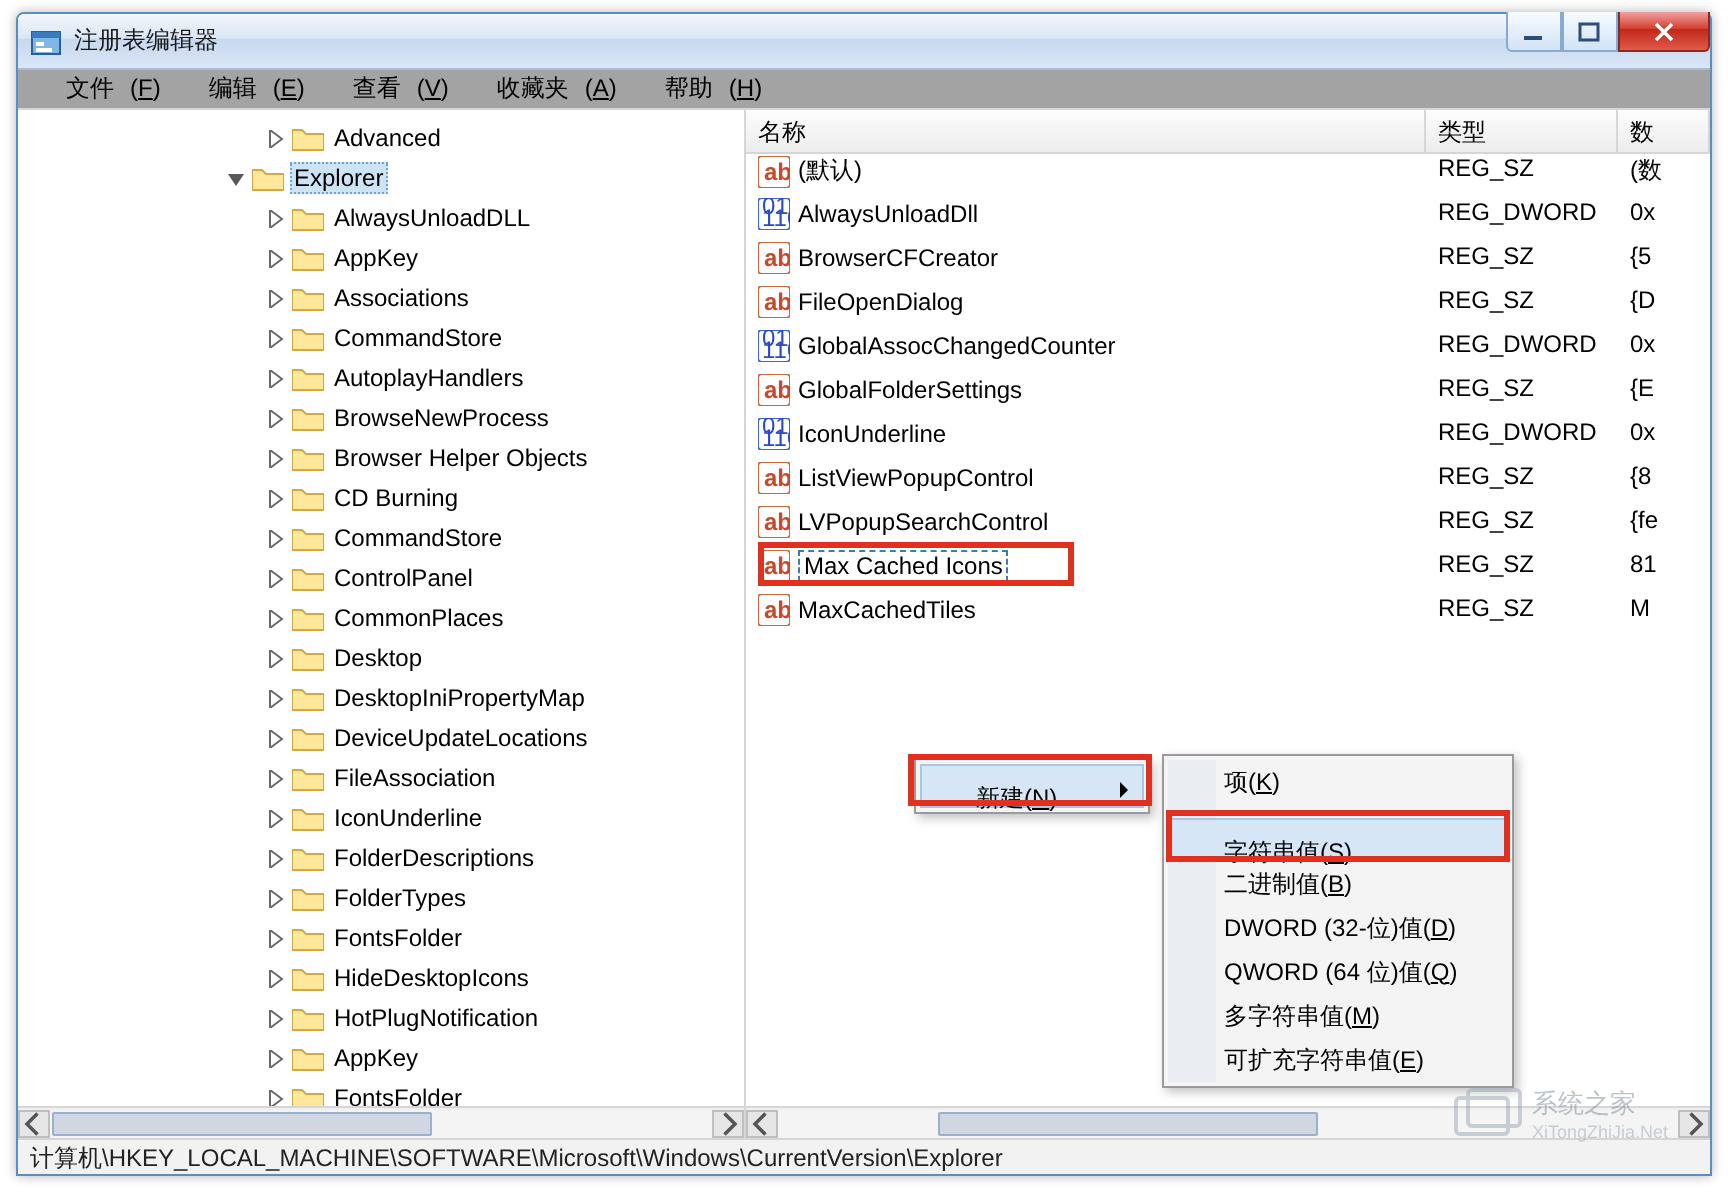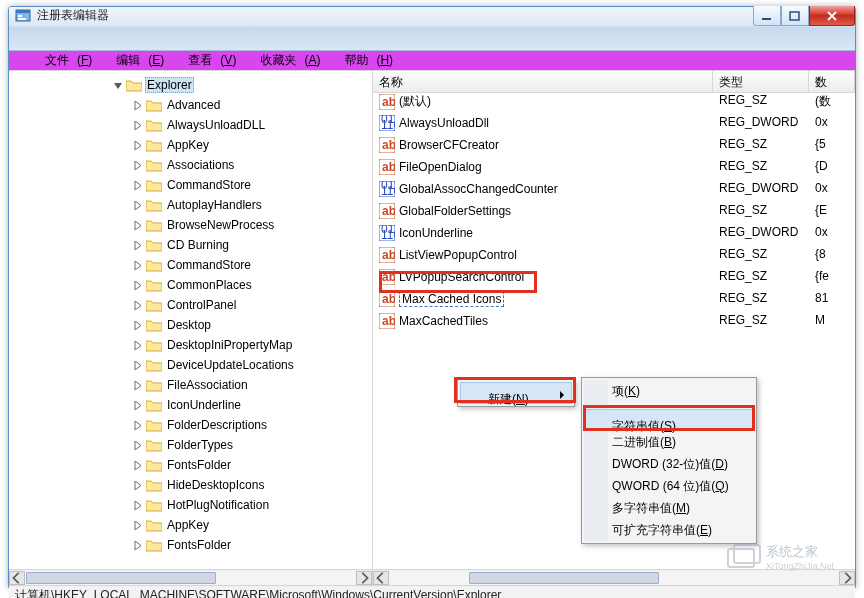--- a/index.html
+++ b/index.html
@@ -1,29 +1,29 @@
 <!DOCTYPE html>
 <html><head>
 <meta charset="utf-8">
 <style>
   * { box-sizing: border-box; margin: 0; padding: 0; font-family: "Microsoft YaHei", "Segoe UI", Tahoma, sans-serif; font-size: 12px; }
   body { width: 864px; height: 598px; background: #fff; position: relative; overflow: hidden; }
 
   .window { position: absolute; left: 8px; top: 6px; width: 848px; height: 582px; background: #fff; border: 1px solid #5a8ec6; border-radius: 4px 4px 0 0; box-shadow: 0 0 6px rgba(0,0,0,0.3); }
 
-  .titlebar { height: 44px; background: linear-gradient(to bottom, #f2f6fb 0%, #dbe7f6 45%, #c7d8ee 46%, #d9e6f6 100%); border-bottom: 1px solid #a9bcd5; display: flex; align-items: flex-start; padding: 0 4px 0 6px; border-radius: 3px 3px 0 0; position: relative; }
+  .titlebar { height: 28px; background: linear-gradient(to bottom, #f2f6fb 0%, #dbe7f6 45%, #c7d8ee 46%, #d9e6f6 100%); border-bottom: 1px solid #a9bcd5; display: flex; align-items: center; padding: 0 4px 0 6px; border-radius: 3px 3px 0 0; position: relative; }
   .titlebar .app-icon { width: 16px; height: 16px; margin-right: 6px; }
   .titlebar .title { flex: 1; color: #1a1a1a; font-size: 12px; }
   .win-btns { display: flex; gap: 0; position: absolute; right: 0; top: -1px; }
   .win-btn { width: 28px; height: 20px; border: 1px solid #8aa9cf; border-top: none; background: linear-gradient(to bottom,#f7fbff,#d2e3f6); display:flex; align-items:center; justify-content:center; color:#2b4d7a; }
   .win-btn.min { border-radius: 0 0 0 3px; }
   .win-btn.close { width: 46px; background: linear-gradient(to bottom,#f0a1a1,#d43c2b 45%,#c1281a 46%,#e15a4a); border-color:#8c2a20; border-radius:0 0 3px 0; color:#fff; }
   .win-btn svg { width: 12px; height: 10px; }
 
-  .menubar { height: 20px; background: #d946ef; border-bottom: 1px solid #d6d6d6; display:flex; align-items:center; padding: 0 20px; }
+  .menubar { height: 20px; background: #a3a3a3; border-bottom: 1px solid #d6d6d6; display:flex; align-items:center; padding: 0 8px; }
   .menubar span { padding: 2px 8px; cursor: default; }
   .menubar span u { text-decoration: underline; }
 
   .client { position: relative; height: calc(100% - 28px - 20px - 18px); display:flex; }
 
   .tree-pane { width: 364px; border-right: 1px solid #d6d6d6; overflow: hidden; position: relative; }
   .tree-inner { position: absolute; left: 0; top: 0; right: 0; bottom: 16px; overflow: hidden; padding: 4px 0 0 0; }
   .tree-row { display:flex; align-items:center; height: 20px; white-space: nowrap; }
   .indent { display:inline-block; }
   .expander { width:11px; height:11px; display:inline-flex; align-items:center; justify-content:center; margin-right:2px; }
@@ -109,20 +109,32 @@
     <span><span>文件</span>(<u>F</u>)</span>
     <span><span>编辑</span>(<u>E</u>)</span>
     <span><span>查看</span>(<u>V</u>)</span>
     <span><span>收藏夹</span>(<u>A</u>)</span>
     <span><span>帮助</span>(<u>H</u>)</span>
   </div>
 
   <div class="client">
     <div class="tree-pane">
       <div class="tree-inner" id="tree-inner">
+          <div class="tree-row">
+            <span class="indent" style="width:124px"></span>
+            <span class="expander">
+              <svg viewBox="0 0 9 9">
+                <use href="#expand-closed"></use>
+              </svg>
+            </span>
+            <svg class="folder-icon" viewBox="0 0 16 14">
+              <use href="#folder-closed"></use>
+            </svg>
+            <span class="tree-label">Advanced</span>
+          </div>
           <div class="tree-row sel">
             <span class="indent" style="width:104px"></span>
             <span class="expander">
               <svg viewBox="0 0 9 9">
                 <use href="#expand-open"></use>
               </svg>
             </span>
             <svg class="folder-icon" viewBox="0 0 16 14">
               <use href="#folder-closed"></use>
             </svg>
@@ -131,32 +143,20 @@
           <div class="tree-row">
             <span class="indent" style="width:124px"></span>
             <span class="expander">
               <svg viewBox="0 0 9 9">
                 <use href="#expand-closed"></use>
               </svg>
             </span>
             <svg class="folder-icon" viewBox="0 0 16 14">
               <use href="#folder-closed"></use>
             </svg>
-            <span class="tree-label">Advanced</span>
-          </div>
-          <div class="tree-row">
-            <span class="indent" style="width:124px"></span>
-            <span class="expander">
-              <svg viewBox="0 0 9 9">
-                <use href="#expand-closed"></use>
-              </svg>
-            </span>
-            <svg class="folder-icon" viewBox="0 0 16 14">
-              <use href="#folder-closed"></use>
-            </svg>
             <span class="tree-label">AlwaysUnloadDLL</span>
           </div>
           <div class="tree-row">
             <span class="indent" style="width:124px"></span>
             <span class="expander">
               <svg viewBox="0 0 9 9">
                 <use href="#expand-closed"></use>
               </svg>
             </span>
             <svg class="folder-icon" viewBox="0 0 16 14">
@@ -215,20 +215,32 @@
           <div class="tree-row">
             <span class="indent" style="width:124px"></span>
             <span class="expander">
               <svg viewBox="0 0 9 9">
                 <use href="#expand-closed"></use>
               </svg>
             </span>
             <svg class="folder-icon" viewBox="0 0 16 14">
               <use href="#folder-closed"></use>
             </svg>
+            <span class="tree-label">Browser Helper Objects</span>
+          </div>
+          <div class="tree-row">
+            <span class="indent" style="width:124px"></span>
+            <span class="expander">
+              <svg viewBox="0 0 9 9">
+                <use href="#expand-closed"></use>
+              </svg>
+            </span>
+            <svg class="folder-icon" viewBox="0 0 16 14">
+              <use href="#folder-closed"></use>
+            </svg>
             <span class="tree-label">CD Burning</span>
           </div>
           <div class="tree-row">
             <span class="indent" style="width:124px"></span>
             <span class="expander">
               <svg viewBox="0 0 9 9">
                 <use href="#expand-closed"></use>
               </svg>
             </span>
             <svg class="folder-icon" viewBox="0 0 16 14">
@@ -239,33 +251,33 @@
           <div class="tree-row">
             <span class="indent" style="width:124px"></span>
             <span class="expander">
               <svg viewBox="0 0 9 9">
                 <use href="#expand-closed"></use>
               </svg>
             </span>
             <svg class="folder-icon" viewBox="0 0 16 14">
               <use href="#folder-closed"></use>
             </svg>
+            <span class="tree-label">ControlPanel</span>
+          </div>
+          <div class="tree-row">
+            <span class="indent" style="width:124px"></span>
+            <span class="expander">
+              <svg viewBox="0 0 9 9">
+                <use href="#expand-closed"></use>
+              </svg>
+            </span>
+            <svg class="folder-icon" viewBox="0 0 16 14">
+              <use href="#folder-closed"></use>
+            </svg>
             <span class="tree-label">CommonPlaces</span>
-          </div>
-          <div class="tree-row">
-            <span class="indent" style="width:124px"></span>
-            <span class="expander">
-              <svg viewBox="0 0 9 9">
-                <use href="#expand-closed"></use>
-              </svg>
-            </span>
-            <svg class="folder-icon" viewBox="0 0 16 14">
-              <use href="#folder-closed"></use>
-            </svg>
-            <span class="tree-label">ControlPanel</span>
           </div>
           <div class="tree-row">
             <span class="indent" style="width:124px"></span>
             <span class="expander">
               <svg viewBox="0 0 9 9">
                 <use href="#expand-closed"></use>
               </svg>
             </span>
             <svg class="folder-icon" viewBox="0 0 16 14">
               <use href="#folder-closed"></use>

